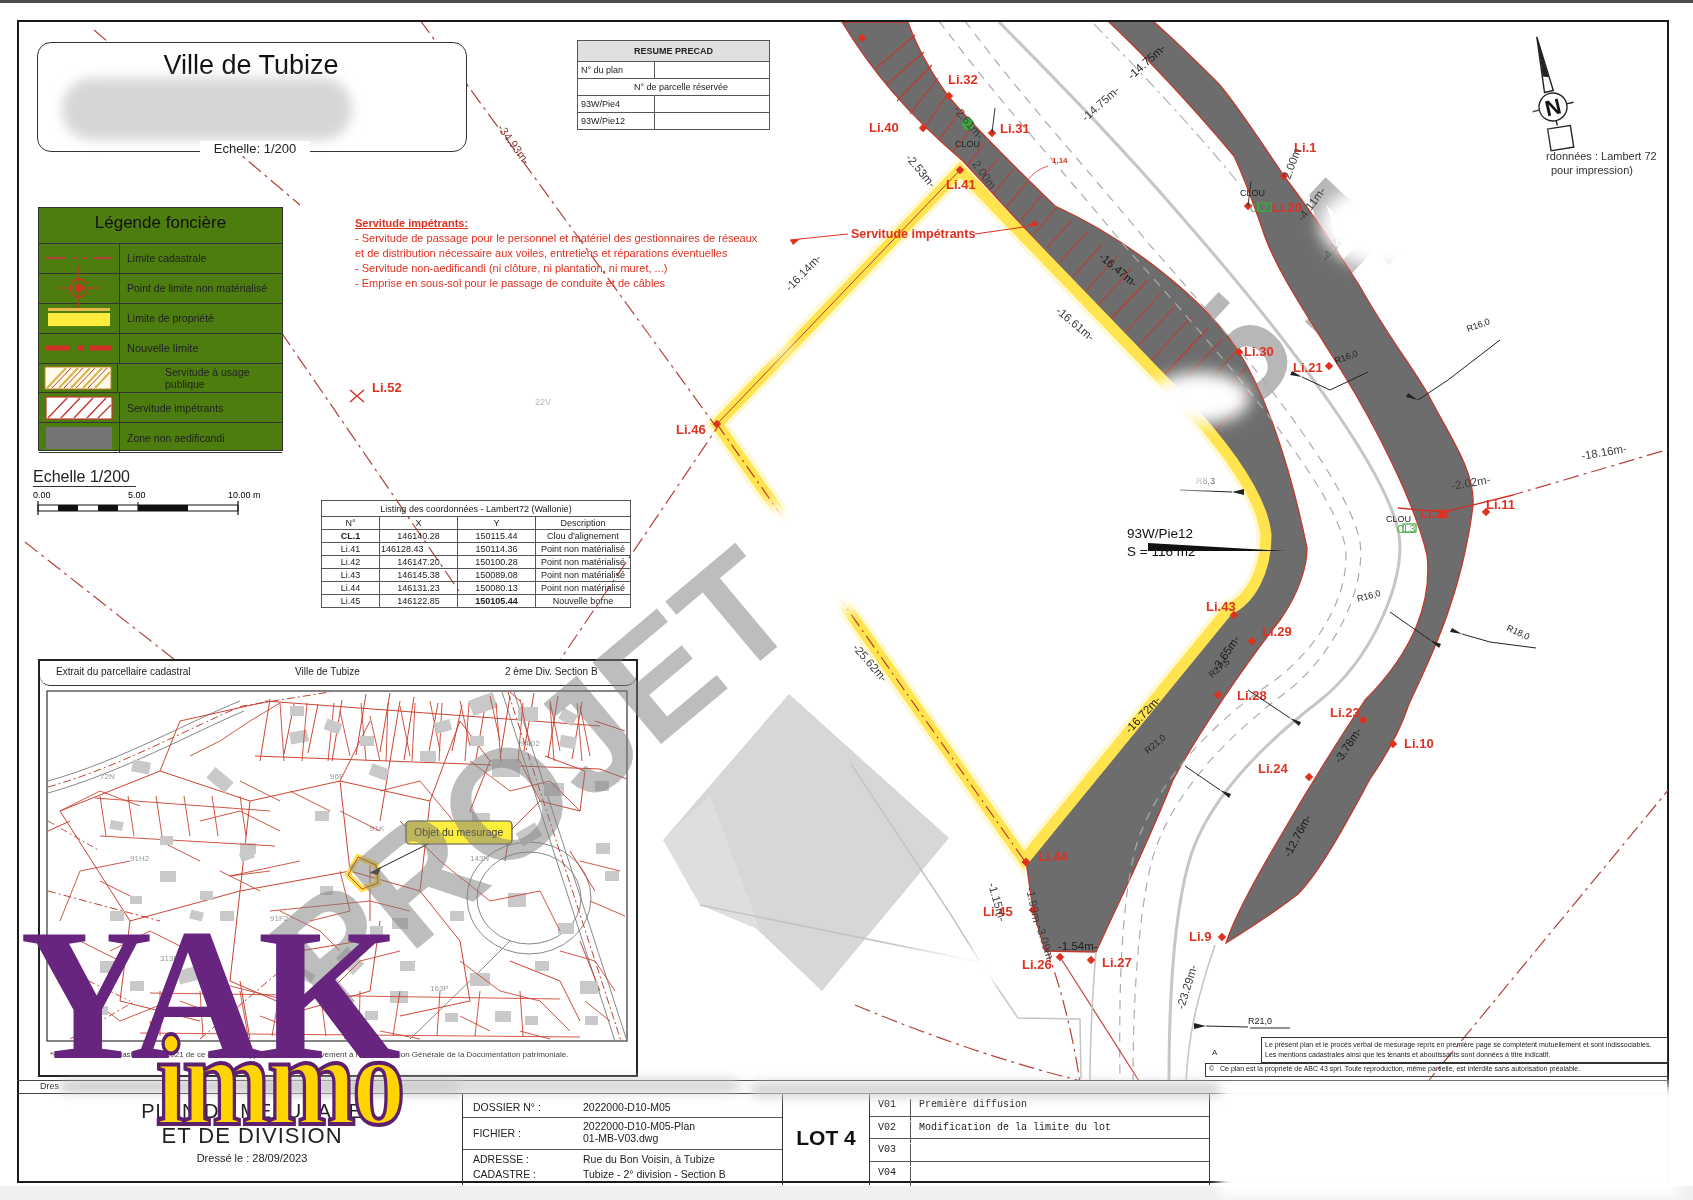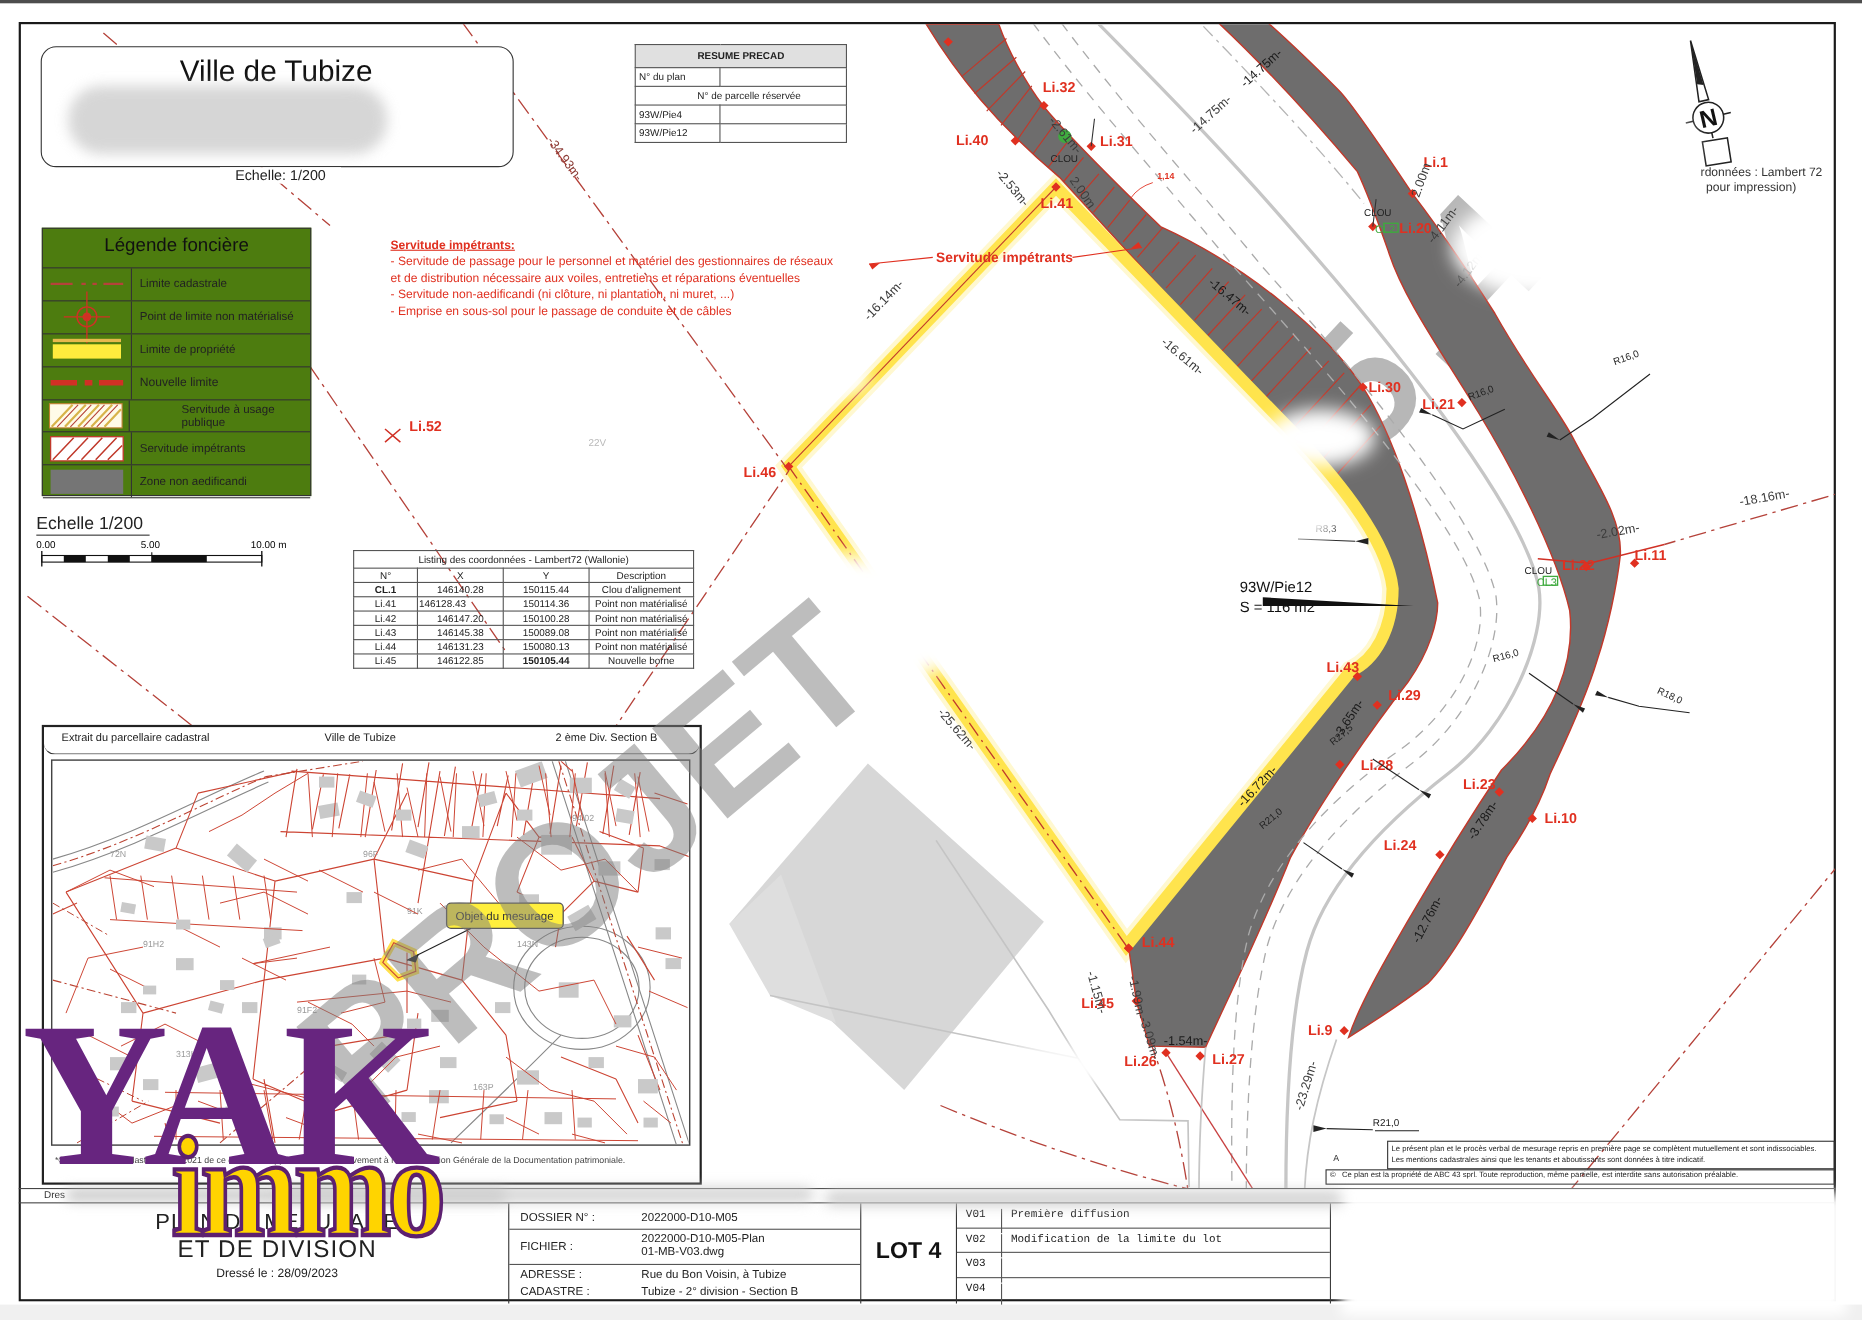--- a/index.html
+++ b/index.html
@@ -230,21 +230,21 @@
 </g>
 </svg>
 </div>
 
 <div class="abs" style="left:37px;top:42px;width:428px;height:108px;border:1.5px solid #333;border-radius:14px;background:#fff;"></div>
 
 <div class="abs" style="left:37px;top:50px;width:428px;text-align:center;font-size:27px;color:#111;">Ville de Tubize</div>
 
 <div class="abs blur" style="left:62px;top:78px;width:290px;height:62px;background:#c9c9c9;border-radius:30px;opacity:.75;"></div>
 
-<div class="abs" style="left:200px;top:152px;width:110px;background:#fff;font-size:13px;color:#222;text-align:center;">Echelle: 1/200</div>
+<div class="abs" style="left:200px;top:141px;width:110px;background:#fff;font-size:13px;color:#222;text-align:center;">Echelle: 1/200</div>
 
 <div class="abs" style="left:577px;top:40px;width:193px;height:90px;">
 <table style="width:193px;height:90px;border:1.5px solid #444;font-size:9px;color:#222;">
 <tbody>
           <tr>
             <td colspan="2" style="border:1px solid #555;background:#e0e0e0;text-align:center;font-weight:bold;height:18px;">RESUME PRECAD</td>
           </tr>
 <tr>
             <td style="border:1px solid #555;width:72px;padding-left:3px;">N° du plan</td>
             <td style="border:1px solid #555;"></td>

